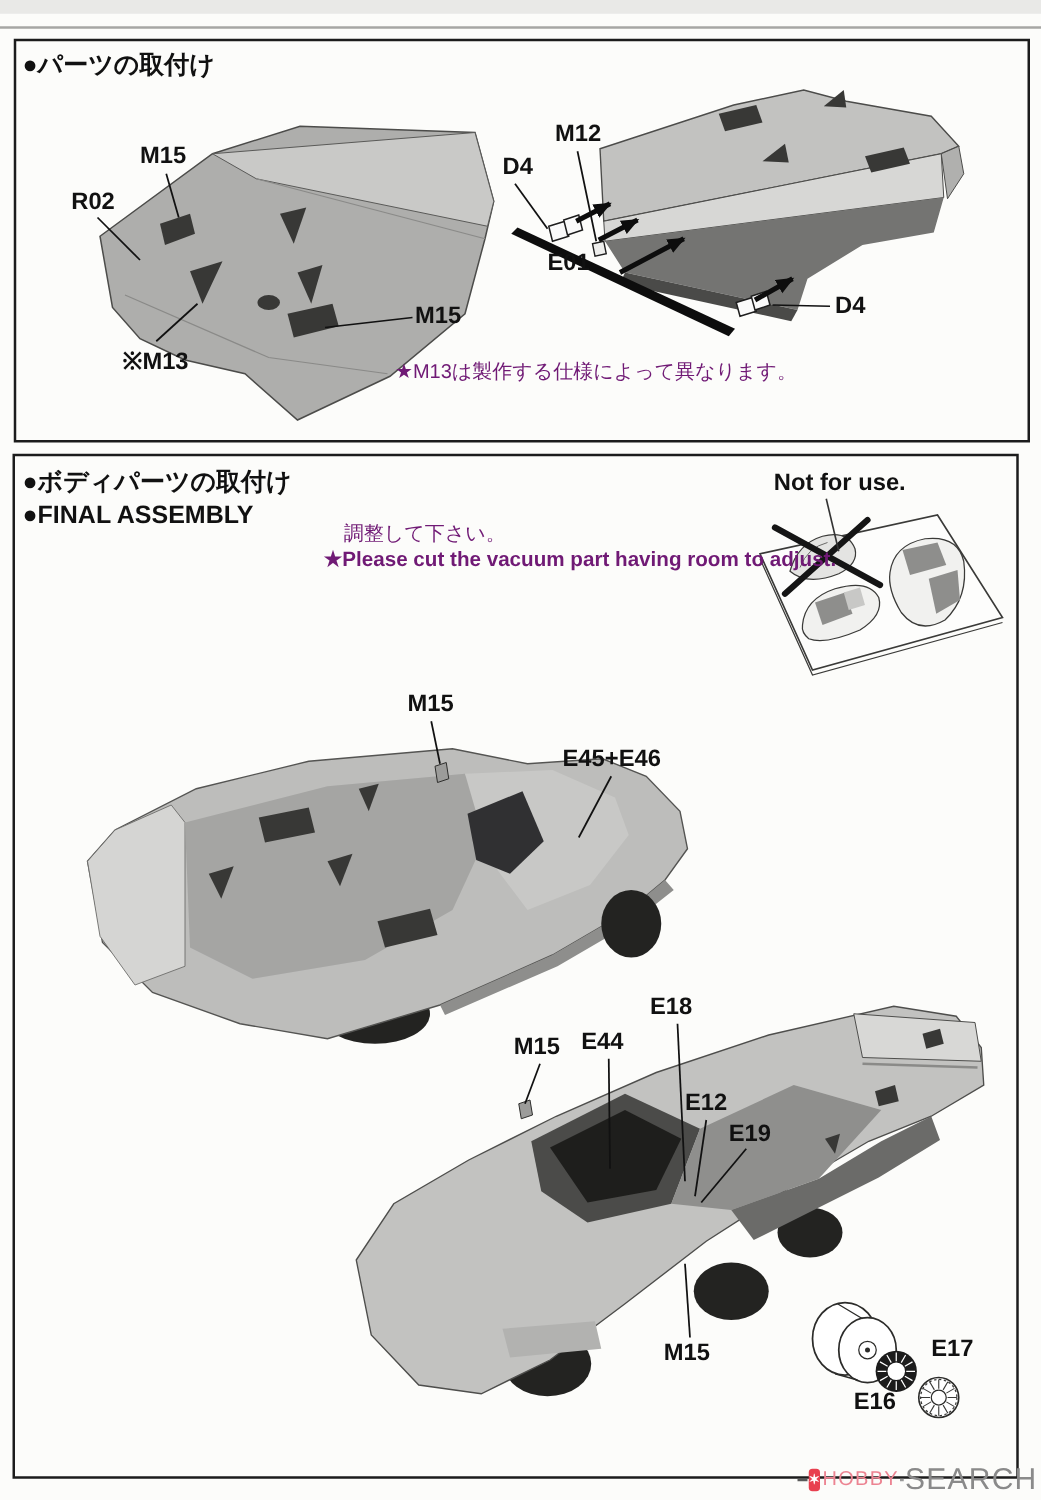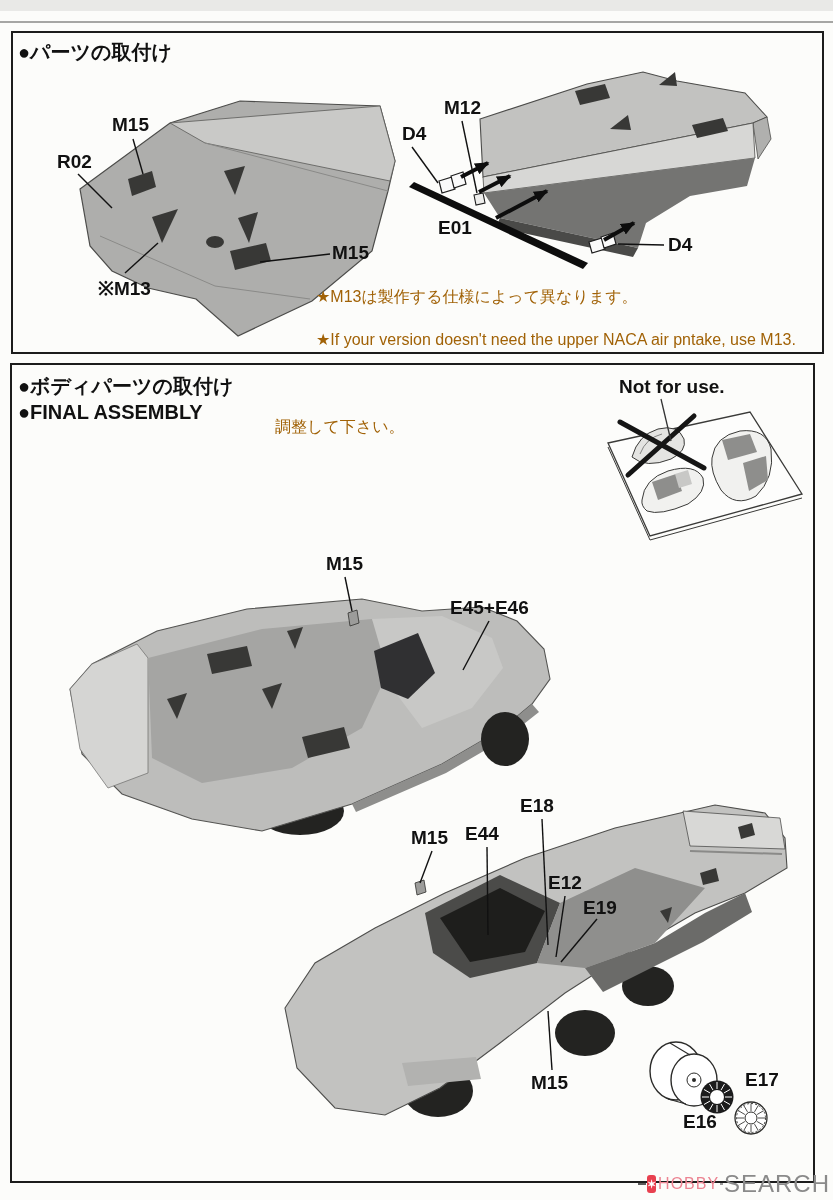--- a/index.html
+++ b/index.html
@@ -8,21 +8,21 @@
     background:#fcfcfa;overflow:hidden;
     font-family:"Liberation Sans",sans-serif;color:#141414;
   }
   .scanline{position:absolute;left:0;top:10px;width:833px;height:2px;background:#a6a6a4;}
   .box{position:absolute;border:2px solid #1c1c1c;background:transparent;}
   .box1{left:11px;top:20px;width:809px;height:319px;}
   .box2{left:10px;top:352px;width:801px;height:816px;}
   .art{position:absolute;left:0;top:0;width:833px;height:1200px;}
   .title{position:absolute;font-weight:bold;font-size:20px;line-height:1.15;white-space:nowrap;color:#111;}
   .lbl{position:absolute;font-weight:bold;font-size:19px;white-space:nowrap;color:#111;}
-  .note{position:absolute;font-size:16px;white-space:nowrap;color:#a16207;}
+  .note{position:absolute;font-size:16px;white-space:nowrap;color:#701a75;}
   .note.b{font-weight:bold;font-size:16.5px;}
   .watermark{position:absolute;left:638px;top:1158px;width:192px;height:30px;display:flex;align-items:center;}
   .wm-line{width:22px;height:2px;background:#5a5a5a;}
   .wm-logo{width:18px;height:18px;border-radius:3px;display:flex;align-items:center;justify-content:center;
            font-size:11px;line-height:1;color:#fff;margin:0 2px 0 1px;font-weight:bold;}
   .wm-sep{width:8px;height:2px;background:#999;margin:0 1px;}
   .wm-first{font-weight:normal;font-size:16px;letter-spacing:1px;}
   .wm-second{font-weight:normal;font-size:24px;letter-spacing:1px;}
 </style>
 </head>
@@ -159,30 +159,30 @@
   </svg>
 
   <div class="title" style="left:18px;top:30px">●パーツの取付け</div>
 
   <div class="lbl" style="left:112px;top:103px">M15</div>
   <div class="lbl" style="left:57px;top:140px">R02</div>
   <div class="lbl" style="left:98px;top:264px">※M13</div>
   <div class="lbl" style="left:332px;top:231px">M15</div>
   <div class="lbl" style="left:444px;top:86px">M12</div>
   <div class="lbl" style="left:402px;top:112px">D4</div>
-  <div class="lbl" style="left:438px;top:206px">E01</div>
+  <div class="lbl" style="left:438px;top:189px">E01</div>
   <div class="lbl" style="left:668px;top:223px">D4</div>
 
   <div class="note" style="left:316px;top:276px">★M13は製作する仕様によって異なります。</div>
-  <div class="note" style="left:316px;top:319px">★If your version doesn't need the upper NACA air pntake, use M13.</div>
 
   <div class="title" style="left:18px;top:390px">●FINAL ASSEMBLY</div>
   <div class="title" style="left:18px;top:364px">●ボディパーツの取付け</div>
 
   <div class="note" style="left:275px;top:406px">調整して下さい。</div>
+  <div class="note b" style="left:259px;top:427px">★Please cut the vacuum part having room to adjust.</div>
 
   <div class="lbl" style="left:619px;top:365px">Not for use.</div>
   <div class="lbl" style="left:326px;top:542px">M15</div>
   <div class="lbl" style="left:450px;top:586px">E45+E46</div>
   <div class="lbl" style="left:411px;top:816px">M15</div>
   <div class="lbl" style="left:465px;top:812px">E44</div>
   <div class="lbl" style="left:520px;top:784px">E18</div>
   <div class="lbl" style="left:548px;top:861px">E12</div>
   <div class="lbl" style="left:583px;top:886px">E19</div>
   <div class="lbl" style="left:531px;top:1061px">M15</div>

